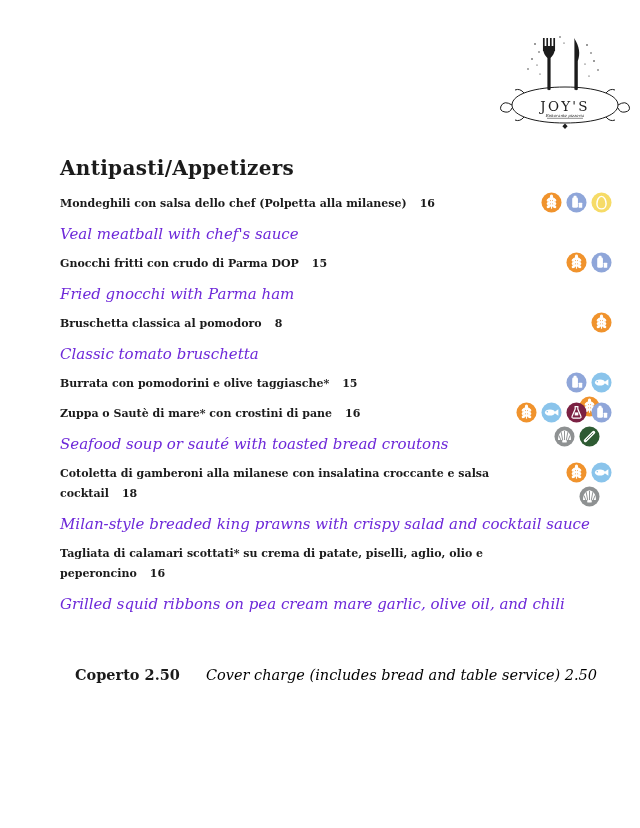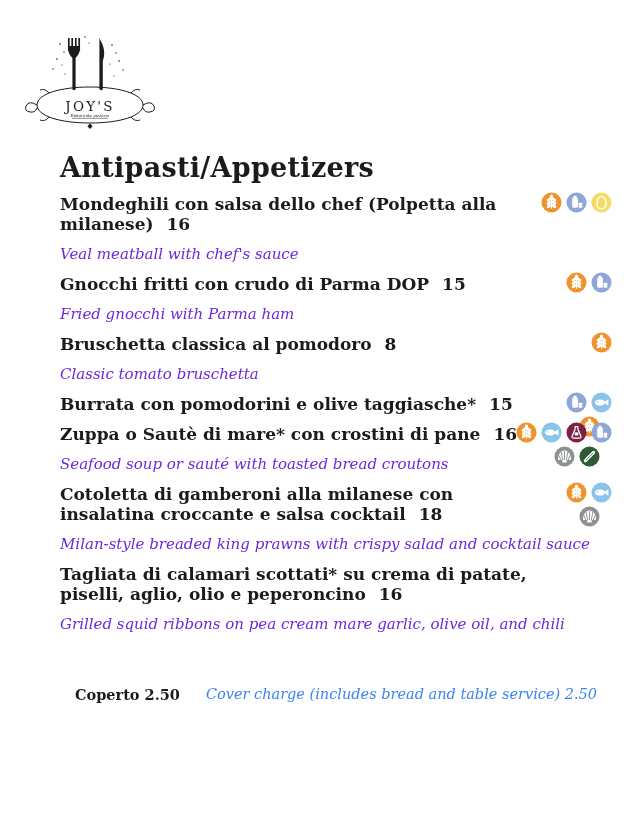--- a/index.html
+++ b/index.html
@@ -5,56 +5,56 @@
   html,body { margin:0; padding:0; background:#ffffff; }
   body {
     width:640px; height:828px;
     font-family:"DejaVu Serif", serif;
     color:#1b1b1b;
     overflow:hidden;
   }
   .page { position:relative; width:640px; height:828px; }
 
   
-  .logo-wrap { display:flex; justify-content:flex-start; padding-top:34px;margin-left:15px; }
+  .logo-wrap { display:flex; justify-content:flex-end; padding-top:34px; }
   .logo-wrap svg { display:block; }
 
   
   .content { padding:0 28px 0 60px; }
   .section-title {
-    font-size:27px; font-weight:bold; line-height:28px;
+    font-size:20px; font-weight:bold; line-height:28px;
     margin:24px 0 12px 0; letter-spacing:0.3px;
   }
 
   .item { position:relative; }
   .item-name {
-    font-weight:bold; font-size:17px; line-height:20px;
+    font-weight:bold; font-size:11px; line-height:20px;
     margin:0 0 10px 0; max-width:492px;
   }
   .item-name .price { margin-left:13px; }
   .item-desc {
     font-style:italic; font-size:15px; line-height:20px;
     margin:0 0 10px 0; color:#6d28d9;
   }
 
   .item-icons {
     position:absolute; top:-2px; right:0;
     display:flex; flex-direction:column; gap:3px; align-items:flex-end;
   }
   .icon-row { display:flex; gap:4px; justify-content:flex-end; }
   .icon-row:nth-child(2) { margin-right:12px; }
   .a-icon svg { display:block; }
 
   .menu-footer {
     margin-top:52px;
-    display:flex; justify-content:center; align-items:flex-start; gap:26px;
+    display:flex; justify-content:center; align-items:flex-end; gap:26px;
     font-size:14.5px;
   }
   .coperto { font-weight:bold; }
-  .cover-note { font-style:italic; color:#3b82f6; }
+  .cover-note { font-style:italic; color:#000000; }
 </style>
 </head>
 <body>
 
 <div class="page">
 
   <div class="logo-wrap">
     <svg width="150" height="96" viewBox="0 0 150 96">
       <g fill="#1c1c1c" stroke="none">
 

